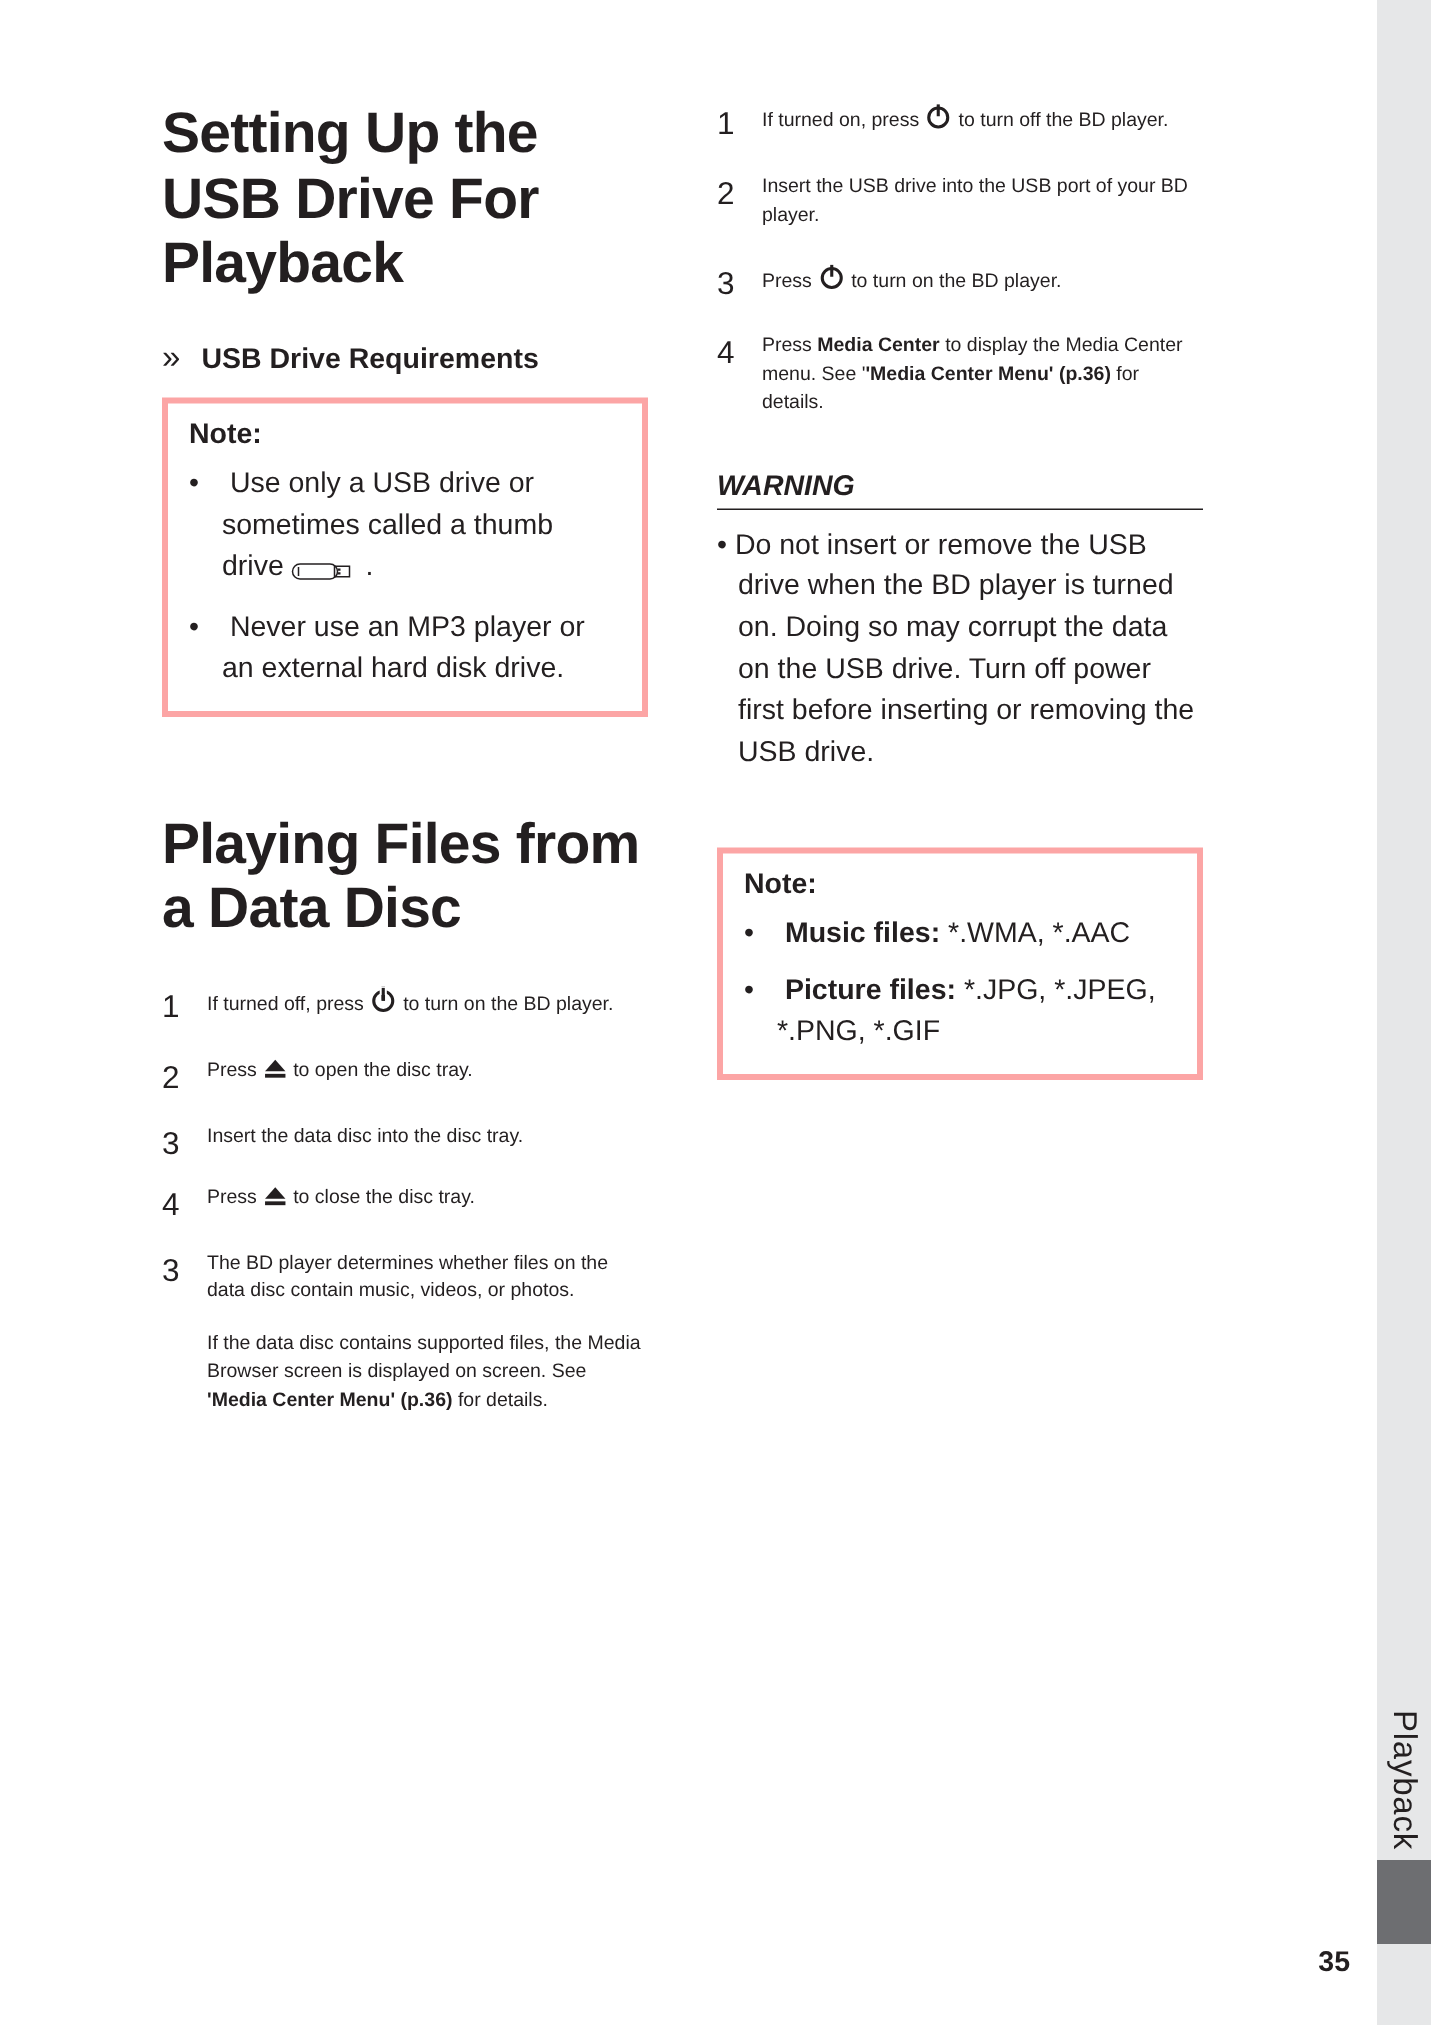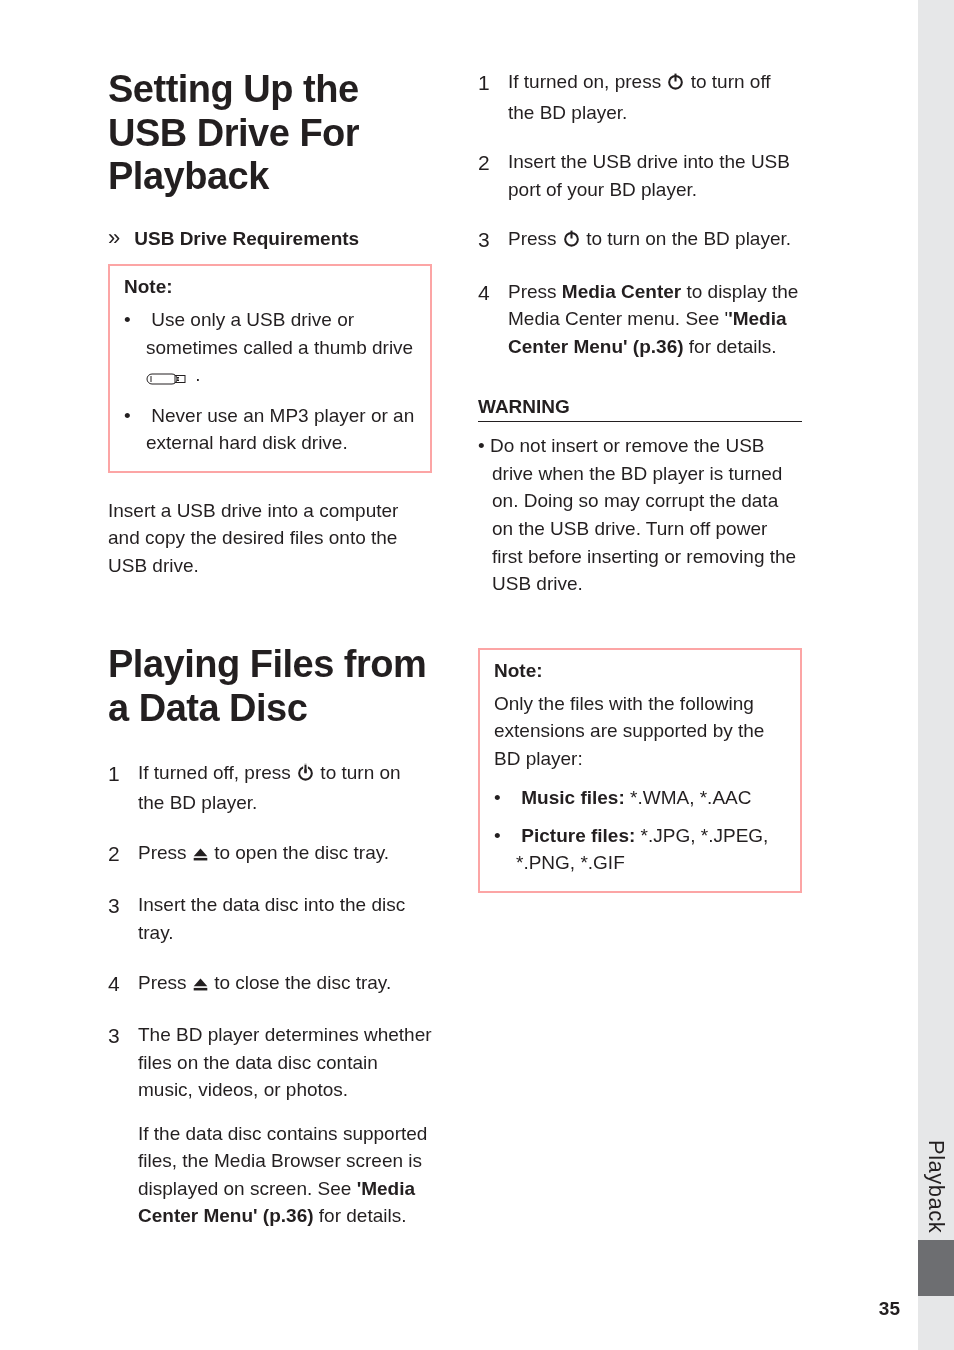--- a/index.html
+++ b/index.html
@@ -38,21 +38,21 @@
   .sub-title { font-size: 19px; font-weight: 700; }
   .bullet-line {
     font-size: 19px;
     line-height: 1.4;
     margin-bottom: 18px;
     padding-left: 14px;
     text-indent: -14px;
   }
   .bullet-line::before { content: "• "; }
   .note-box {
-    border: 2px solid #fca5a5;
+    border: 4px solid #fca5a5;
     padding: 10px 14px 14px 14px;
     margin-bottom: 24px;
   }
   .note-title {
     font-size: 19px;
     font-weight: 700;
     margin-bottom: 8px;
   }
   .note-box ul { list-style: none; }
   .note-box li {
@@ -67,21 +67,21 @@
   .note-box li .li-body { text-indent: 0; display: inline; }
   .para {
     font-size: 19px;
     line-height: 1.45;
     margin-bottom: 24px;
   }
   .spacer-lg { height: 40px; }
   ol.steps { list-style: none; counter-reset: step; }
   ol.steps > li {
     counter-increment: step;
-    font-size: 19px;
+    font-size: 13px;
     line-height: 1.45;
     padding-left: 30px;
     position: relative;
     margin-bottom: 22px;
   }
   ol.steps > li::before {
     content: counter(step);
     position: absolute;
     left: 0;
     top: 0;
@@ -100,20 +100,21 @@
   .icon-power svg { width: 19px; height: 19px; }
   .icon-eject svg { width: 17px; height: 15px; }
   .icon-usb svg { width: 44px; height: 16px; vertical-align: middle; }
   .warn-title {
     font-size: 19px;
     font-weight: 700;
     border-bottom: 1px solid #231f20;
     padding-bottom: 3px;
     margin-top: 36px;
     margin-bottom: 10px;
+    font-style: italic;
   }
   .warn-body {
     font-size: 19px;
     line-height: 1.45;
     padding-left: 14px;
     text-indent: -14px;
   }
   .warn-body::before { content: "• "; }
 
   
@@ -185,21 +186,20 @@
                     <rect x="31" y="6" width="2" height="1.5" fill="#231f20"></rect>
                     <rect x="31" y="8.5" width="2" height="1.5" fill="#231f20"></rect>
                   </svg></span><span> .</span></span>
           </li>
           <li>
             <span class="li-body">Never use an MP3 player or an external hard disk drive.</span>
           </li>
         </ul>
       </div>
 
-      <div class="para">Insert a USB drive into a computer and copy the desired files onto the USB drive.</div>
 
       <div class="spacer-lg"></div>
 
       <h1>Playing Files from a Data Disc</h1>
 
       <ol class="steps">
         <li>
           <span>If turned off, press </span><span class="icon-power"><svg viewBox="0 0 24 24">
                 <circle cx="12" cy="13" r="8" fill="none" stroke="#231f20" stroke-width="2.6"></circle>
                 <rect x="10.5" y="1" width="3" height="12" fill="#231f20"></rect>
@@ -252,21 +252,20 @@
         <li>
           <span>Press </span><span class="bold">Media Center</span><span> to display the Media Center menu. See '</span><span class="bold">'Media Center Menu' (p.36)</span><span> for details.</span>
         </li>
       </ol>
 
       <div class="warn-title">WARNING</div>
       <div class="warn-body">Do not insert or remove the USB drive when the BD player is turned on. Doing so may corrupt the data on the USB drive. Turn off power first before inserting or removing the USB drive.</div>
 
       <div class="note-box note2">
         <div class="note-title">Note:</div>
-        <div class="intro">Only the files with the following extensions are supported by the BD player:</div>
         <ul>
           <li>
             <span class="li-body"><span class="bold">Music files:</span><span> *.WMA, *.AAC</span></span>
           </li>
           <li>
             <span class="li-body"><span class="bold">Picture files:</span><span> *.JPG, *.JPEG, *.PNG, *.GIF</span></span>
           </li>
         </ul>
       </div>
     </div>

